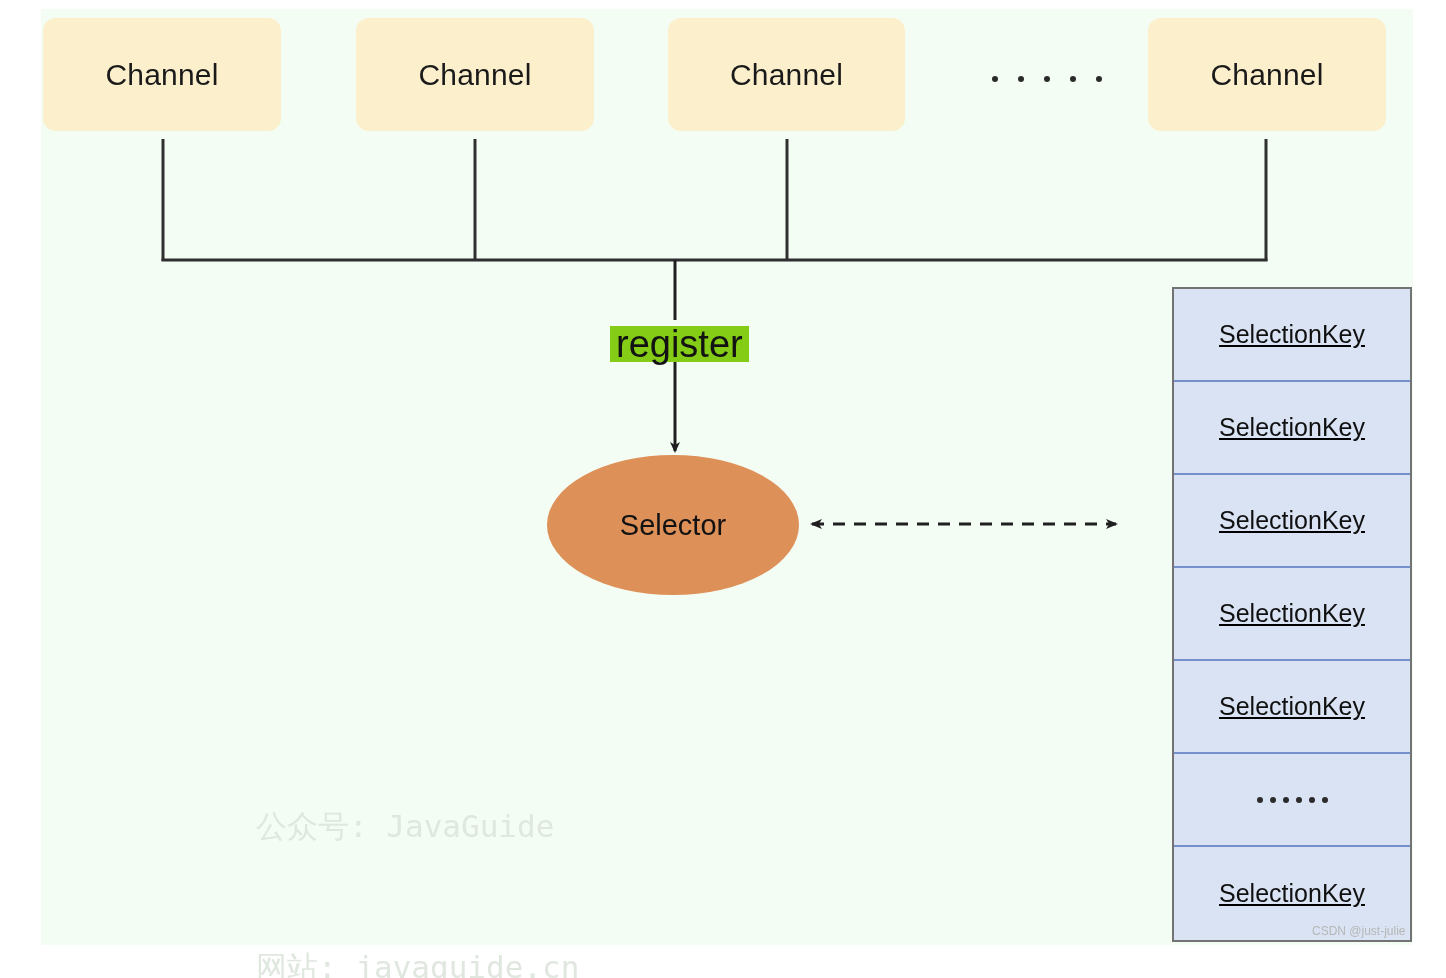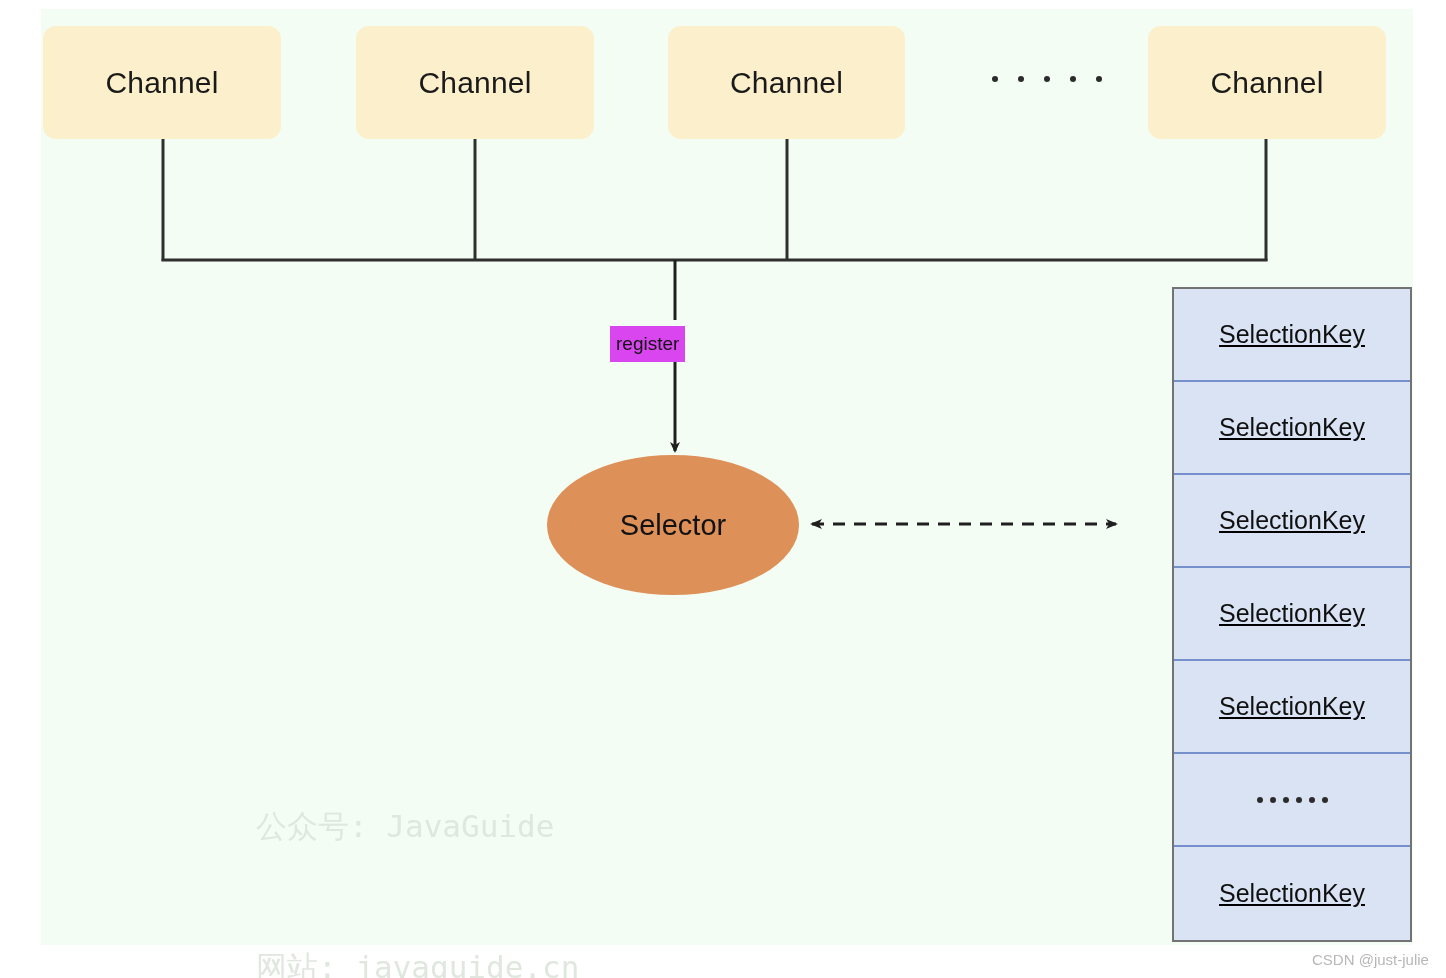--- a/index.html
+++ b/index.html
@@ -28,21 +28,21 @@
     left: 41px;
     top: 9px;
     width: 1372px;
     height: 936px;
     background: #f4fdf4;
   }
 
   
   .channel-box {
     position: absolute;
-    top: 26px;
+    top: 18px;
     height: 113px;
     background: #fcefcb;
     border-radius: 13px;
     display: flex;
     align-items: center;
     justify-content: center;
     color: #1a1a1a;
     font-size: 30px;
     letter-spacing: 0.2px;
   }
@@ -84,23 +84,23 @@
     color: #121212;
     font-size: 29px;
     text-align: right;
   }
 
   
   .register-label {
     position: absolute;
     left: 610px;
     top: 326px;
-    font-size: 19px;
+    font-size: 38px;
     color: #121212;
-    background: #d946ef;
+    background: #84cc16;
     padding: 0 6px;
     line-height: 36px;
   }
 
   
   #keycol {
     position: absolute;
     left: 1172px;
     top: 287px;
     width: 240px;
@@ -144,23 +144,23 @@
     top: 709px;
     color: #dfe7df;
     font-family: "DejaVu Sans Mono", "Liberation Mono", monospace;
     font-size: 31px;
     line-height: 47px;
     white-space: pre;
   }
   #csdn {
     position: absolute;
     left: 1312px;
-    top: 951px;
+    top: 924px;
     color: #b7b7b7;
-    font-size: 15px;
+    font-size: 12px;
   }
 
   svg.overlay {
     position: absolute;
     left: 0; top: 0;
     width: 1446px;
     height: 978px;
     pointer-events: none;
   }
 </style>

